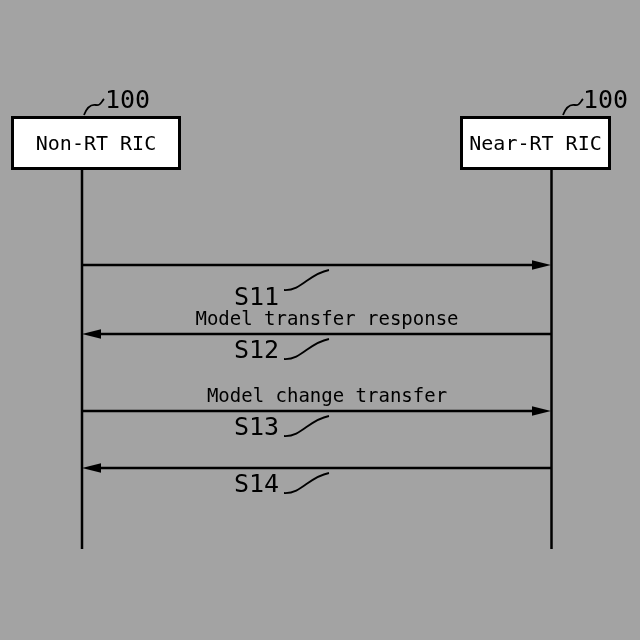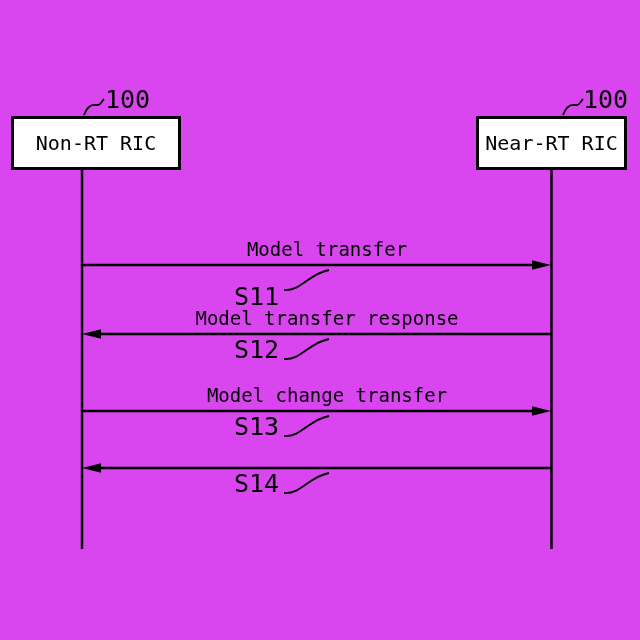--- a/index.html
+++ b/index.html
@@ -1,41 +1,41 @@
 <!DOCTYPE html>
 <html><head>
 <meta charset="utf-8">
 <style>
   html, body { margin: 0; padding: 0; background: #ffffff; }
   .canvas {
     position: relative;
     width: 640px;
     height: 640px;
-    background: #d946ef;
+    background: #a3a3a3;
     color: #000000;
     font-family: "DejaVu Sans Mono", "Liberation Mono", monospace;
     overflow: hidden;
   }
   svg.linework { position: absolute; left: 0; top: 0; }
   .actor-box {
     position: absolute;
     top: 116px;
     height: 54px;
     box-sizing: border-box;
     border: 3px solid #000000;
     background: #ffffff;
     display: flex;
     align-items: center;
     justify-content: center;
     font-size: 20px;
     letter-spacing: 0px;
     white-space: nowrap;
   }
   .box-left  { left: 11px;  width: 170px; }
-  .box-right { left: 476px; width: 151px; }
+  .box-right { left: 460px; width: 151px; }
   .ref-num {
     position: absolute;
     top: 87px;
     font-size: 25px;
     line-height: 1;
     white-space: nowrap;
   }
   .ref-left  { left: 105px; }
   .ref-right { left: 583px; }
   .msg-label {
@@ -95,21 +95,20 @@
   <div class="ref-num ref-left">100</div>
   <div class="ref-num ref-right">100</div>
 
   <div class="actor-box box-left">
     <span>Non-RT RIC</span>
   </div>
   <div class="actor-box box-right">
     <span>Near-RT RIC</span>
   </div>
 
-  <div class="msg-label msg-1">Model transfer</div>
   <div class="msg-label msg-3">Model change transfer</div>
   <div class="msg-label msg-2">Model transfer response</div>
 
   <div class="step-label step-1">S11</div>
   <div class="step-label step-2">S12</div>
   <div class="step-label step-3">S13</div>
   <div class="step-label step-4">S14</div>
 
 </div>
 

